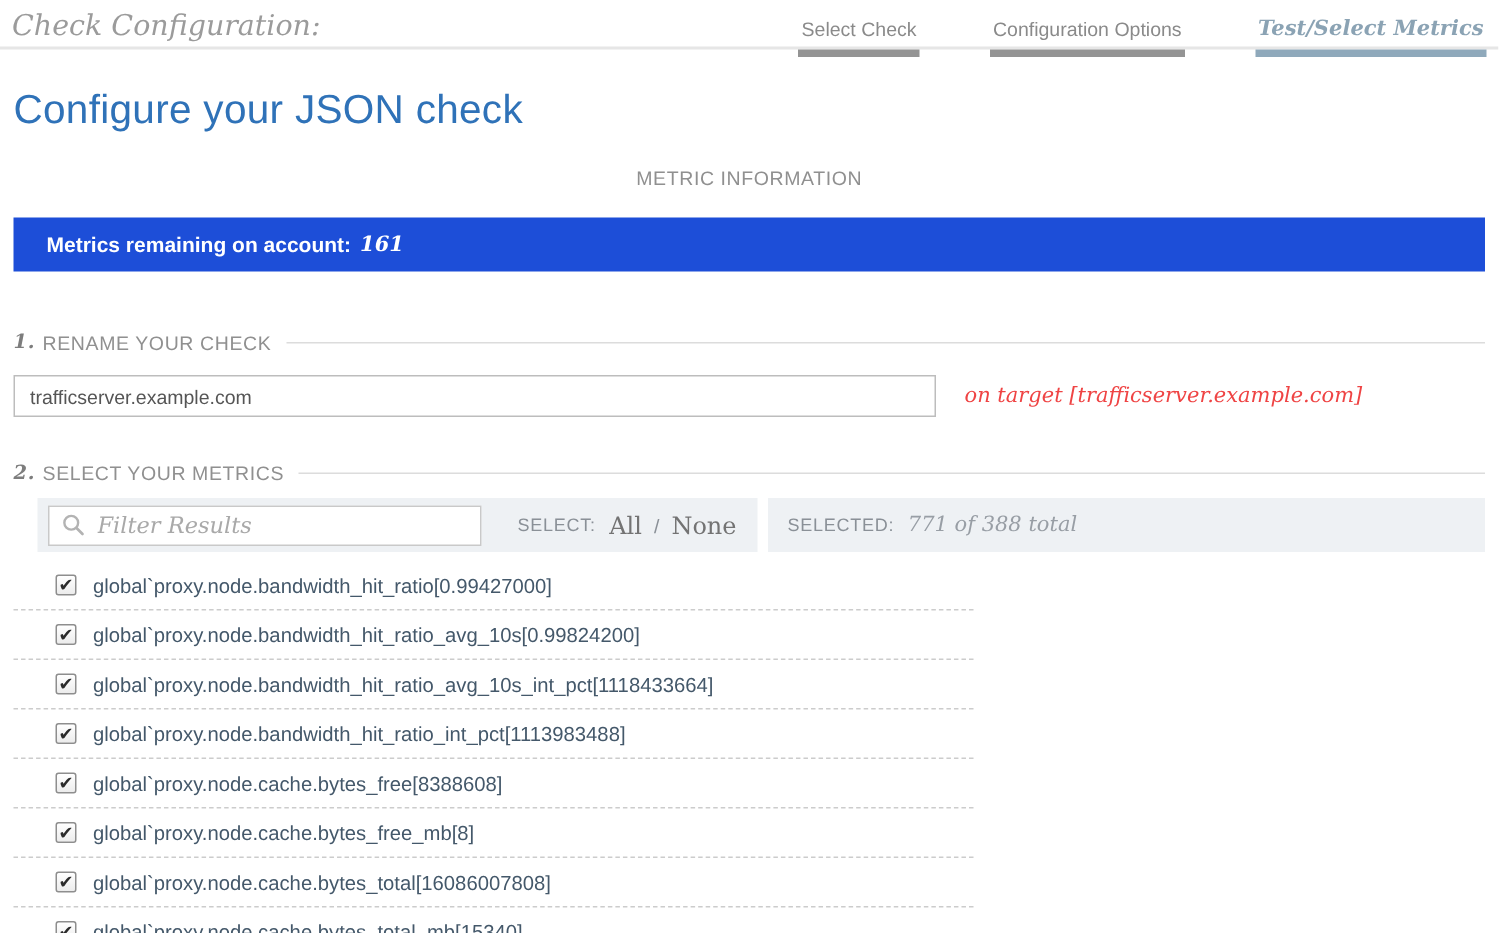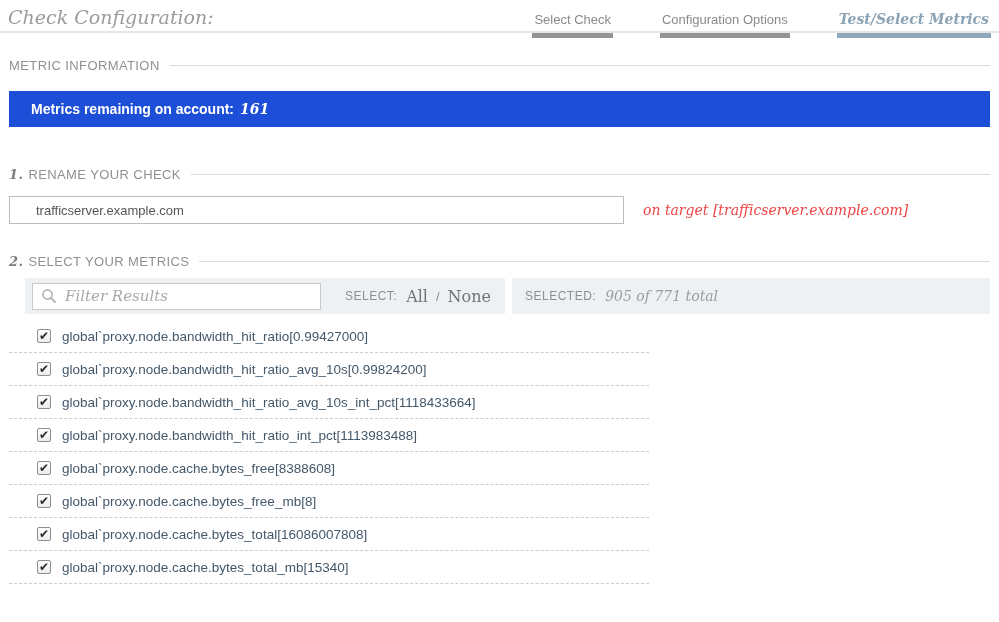--- a/index.html
+++ b/index.html
@@ -20,32 +20,32 @@
 
   
   .content { padding:0 9px; }
   h1.page-title { margin-top:22px; font-size:27px; font-weight:400; color:#2f72b8; letter-spacing:0.2px; }
 
   .section-heading { display:flex; align-items:center; font-size:13px; color:#909090;
     letter-spacing:0.4px; }
   .section-heading .rule { flex:1; border-top:1px solid #dcdcdc; margin-left:10px; }
   .section-heading .num { font-family:"DejaVu Serif", serif; font-style:italic;
     font-weight:bold; color:#7d7d7d; margin-right:5px; }
-  .sh-metric-info { margin-top:22px; }
+  .sh-metric-info { margin-top:22px;flex-direction:column; }
   .sh-rename { margin-top:40px; }
   .sh-select { margin-top:30px; }
 
   .banner { margin-top:18px; height:36px; background:#1d4ed8; display:flex; align-items:center;
     padding-left:22px; }
   .banner .b-label { color:#fff; font-weight:bold; font-size:14px; }
   .banner .b-value { color:#fff; font-weight:bold; font-size:14px;
     font-family:"DejaVu Serif", serif; font-style:italic; margin-left:6px; }
 
   .rename-row { margin-top:14px; display:flex; align-items:center; }
-  .check-name-input { width:615px; height:28px; border:1px solid #bdbdbd; padding:0 26px;
+  .check-name-input { width:615px; height:28px; border:1px solid #bdbdbd; padding:0 10px;
     font-size:13px; color:#555; font-family:"Liberation Sans", sans-serif; outline:none; }
   .target-note { margin-left:19px; font-family:"DejaVu Serif", serif; font-style:italic;
     font-size:14px; color:#ef4444; }
 
   
   .filter-bar { margin:9px 0 0 16px; display:flex; gap:7px; }
   .filter-seg { background:#eef1f4; height:36px; display:flex; align-items:center; }
   .seg-left { width:480px;gap:24px; }
   .seg-right { flex:1; }
   .search-box { margin-left:7px; width:313px; height:27px; background:#fff;
@@ -84,20 +84,21 @@
   <div class="top-rule"></div>
   <div class="tabs">
     <div class="tab">Select Check</div>
     <div class="tab">Configuration Options</div>
     <div class="tab active">Test/Select Metrics</div>
   </div>
 </div>
 
 <div class="content">
 
+  <h1 class="page-title">Configure your JSON check</h1>
 
   <div class="section-heading sh-metric-info">
     <span>METRIC INFORMATION</span>
     <span class="rule"></span>
   </div>
 
   <div class="banner">
     <span class="b-label">Metrics remaining on account:</span>
     <span class="b-value">161</span>
   </div>
@@ -130,21 +131,21 @@
       </div>
       <div class="select-group">
         <span class="kicker">SELECT:</span>
         <a class="link-serif">All</a>
         <span class="slash">/</span>
         <a class="link-serif">None</a>
       </div>
     </div>
     <div class="filter-seg seg-right">
       <span class="kicker">SELECTED:</span>
-      <span class="selected-count">905 of 771 total</span>
+      <span class="selected-count">771 of 388 total</span>
     </div>
   </div>
 
   <div class="metric-list">
   <div class="metric-row">
     <span class="checkbox checked">
           <span class="mark">✔</span>
         </span>
     <span class="metric-label">global`proxy.node.bandwidth_hit_ratio[0.99427000]</span>
   </div>

